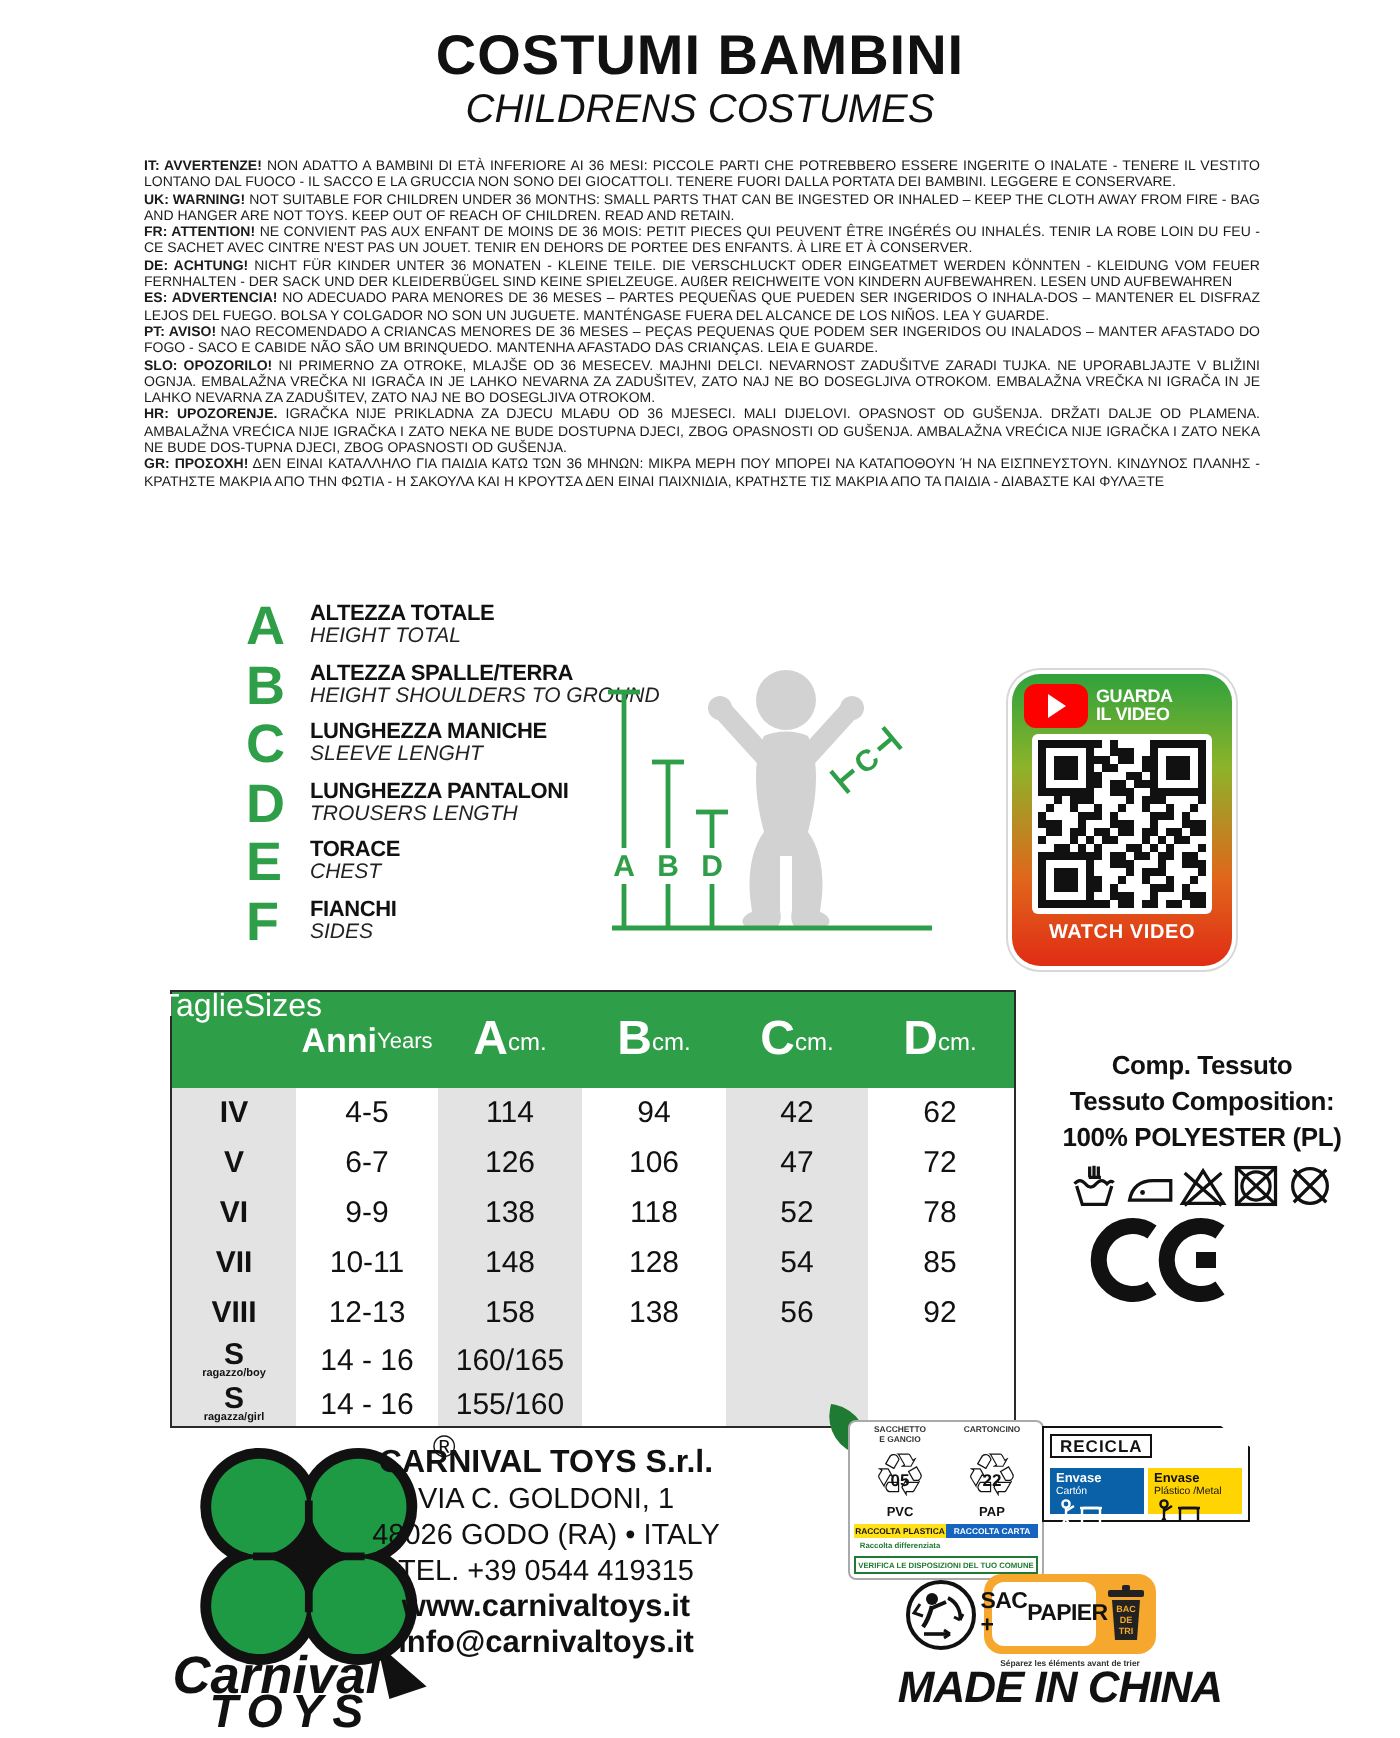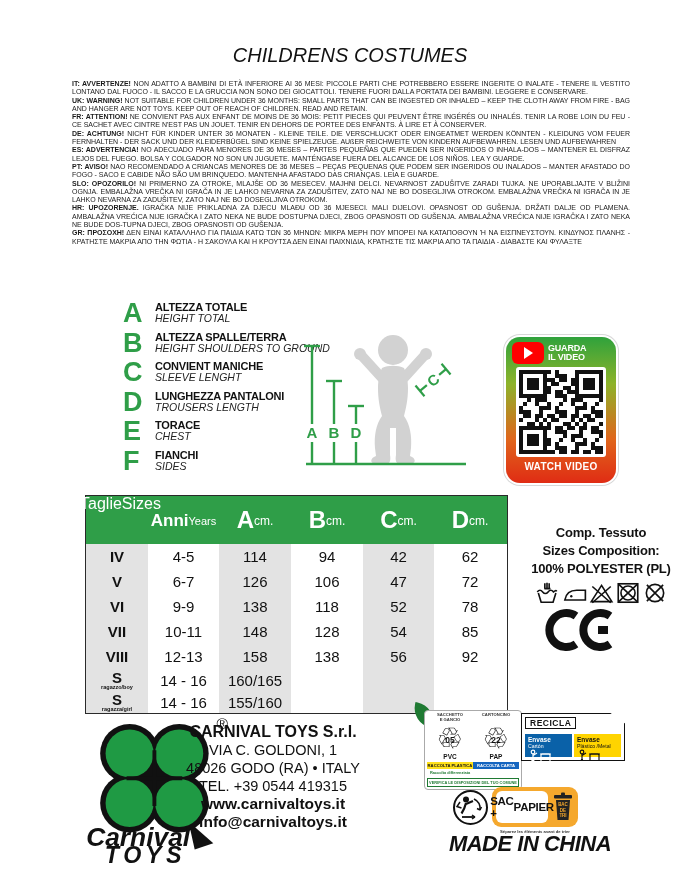--- a/index.html
+++ b/index.html
@@ -104,20 +104,21 @@
   #sortnote{position:absolute;left:488px;top:829px;width:94px;text-align:center;font-size:4.2px;font-weight:bold;color:#333;}
   #madein{position:absolute;left:436px;top:831px;width:188px;text-align:center;font-size:22px;font-weight:bold;font-style:italic;letter-spacing:-.5px;}
 
   svg text{font-family:"Liberation Sans",sans-serif;}
 </style>
 </head>
 <body>
 
 <div id="page">
 
+  <div class="title">COSTUMI BAMBINI</div>
   <div class="subtitle">CHILDRENS COSTUMES</div>
 
   <div id="warnings">
     <p><span class="pfx">IT: AVVERTENZE!</span><span> NON ADATTO A BAMBINI DI ETÀ INFERIORE AI 36 MESI: PICCOLE PARTI CHE POTREBBERO ESSERE INGERITE O INALATE - TENERE IL VESTITO LONTANO DAL FUOCO - IL SACCO E LA GRUCCIA NON SONO DEI GIOCATTOLI. TENERE FUORI DALLA PORTATA DEI BAMBINI. LEGGERE E CONSERVARE.</span></p>
     <p><span class="pfx">UK: WARNING!</span><span> NOT SUITABLE FOR CHILDREN UNDER 36 MONTHS: SMALL PARTS THAT CAN BE INGESTED OR INHALED – KEEP THE CLOTH AWAY FROM FIRE - BAG AND HANGER ARE NOT TOYS. KEEP OUT OF REACH OF CHILDREN. READ AND RETAIN.</span></p>
     <p><span class="pfx">FR: ATTENTION!</span><span> NE CONVIENT PAS AUX ENFANT DE MOINS DE 36 MOIS: PETIT PIECES QUI PEUVENT ÊTRE INGÉRÉS OU INHALÉS. TENIR LA ROBE LOIN DU FEU - CE SACHET AVEC CINTRE N'EST PAS UN JOUET. TENIR EN DEHORS DE PORTEE DES ENFANTS. À LIRE ET À CONSERVER.</span></p>
     <p><span class="pfx">DE: ACHTUNG!</span><span> NICHT FÜR KINDER UNTER 36 MONATEN - KLEINE TEILE. DIE VERSCHLUCKT ODER EINGEATMET WERDEN KÖNNTEN - KLEIDUNG VOM FEUER FERNHALTEN - DER SACK UND DER KLEIDERBÜGEL SIND KEINE SPIELZEUGE. AUßER REICHWEITE VON KINDERN AUFBEWAHREN. LESEN UND AUFBEWAHREN</span></p>
     <p><span class="pfx">ES: ADVERTENCIA!</span><span> NO ADECUADO PARA MENORES DE 36 MESES – PARTES PEQUEÑAS QUE PUEDEN SER INGERIDOS O INHALA-DOS – MANTENER EL DISFRAZ LEJOS DEL FUEGO. BOLSA Y COLGADOR NO SON UN JUGUETE. MANTÉNGASE FUERA DEL ALCANCE DE LOS NIÑOS. LEA Y GUARDE.</span></p>
     <p><span class="pfx">PT: AVISO!</span><span> NAO RECOMENDADO A CRIANCAS MENORES DE 36 MESES – PEÇAS PEQUENAS QUE PODEM SER INGERIDOS OU INALADOS – MANTER AFASTADO DO FOGO - SACO E CABIDE NÃO SÃO UM BRINQUEDO. MANTENHA AFASTADO DAS CRIANÇAS. LEIA E GUARDE.</span></p>
     <p><span class="pfx">SLO: OPOZORILO!</span><span> NI PRIMERNO ZA OTROKE, MLAJŠE OD 36 MESECEV. MAJHNI DELCI. NEVARNOST ZADUŠITVE ZARADI TUJKA. NE UPORABLJAJTE V BLIŽINI OGNJA. EMBALAŽNA VREČKA NI IGRAČA IN JE LAHKO NEVARNA ZA ZADUŠITEV, ZATO NAJ NE BO DOSEGLJIVA OTROKOM. EMBALAŽNA VREČKA NI IGRAČA IN JE LAHKO NEVARNA ZA ZADUŠITEV, ZATO NAJ NE BO DOSEGLJIVA OTROKOM.</span></p>
@@ -136,21 +137,21 @@
     <div class="leg-item">
       <div class="leg-letter">B</div>
       <div>
           <div class="leg-label">ALTEZZA SPALLE/TERRA</div>
            <div class="leg-sub">HEIGHT SHOULDERS TO GROUND</div>
         </div>
     </div>
     <div class="leg-item">
       <div class="leg-letter">C</div>
       <div>
-          <div class="leg-label">CONVIENT MANICHE</div>
+          <div class="leg-label">LUNGHEZZA MANICHE</div>
            <div class="leg-sub">SLEEVE LENGHT</div>
         </div>
     </div>
     <div class="leg-item">
       <div class="leg-letter">D</div>
       <div>
           <div class="leg-label">LUNGHEZZA PANTALONI</div>
            <div class="leg-sub">TROUSERS LENGTH</div>
         </div>
     </div>
@@ -306,21 +307,21 @@
       <div class="cell">14 - 16</div>
       <div class="cell shade">155/160</div>
       <div class="cell"></div>
       <div class="cell shade"></div>
       <div class="cell"></div>
     </div>
   </div>
 
   <div id="comp">
     <div class="comp-line">Comp. Tessuto</div>
-    <div class="comp-line">Sizes Composition:</div>
+    <div class="comp-line">Tessuto Composition:</div>
     <div class="comp-line">100% POLYESTER (PL)</div>
     <div class="care-row">
       <svg width="26" height="26" viewBox="0 0 24 24" fill="none" stroke="#111" stroke-width="1.5">
         <path d="M3 11 q2.5 -3 5 0 t5 0 t5 0 q2 -2 3 -0.5"></path>
         <path d="M4 12 l2.6 8.5 h11 L20.2 12"></path>
         <path d="M10 3 v5 M12 2.6 v5.4 M14 3 v5 M9.6 8 h5.6"></path>
       </svg>
       <svg width="26" height="26" viewBox="0 0 24 24" fill="none" stroke="#111" stroke-width="1.5">
         <path d="M3.5 18.5 h19 v-9 h-8 c-6.5 0 -10 3.5 -11 9 z"></path>
         <circle cx="9.5" cy="15" r="1.1" fill="#111" stroke="none"></circle>

